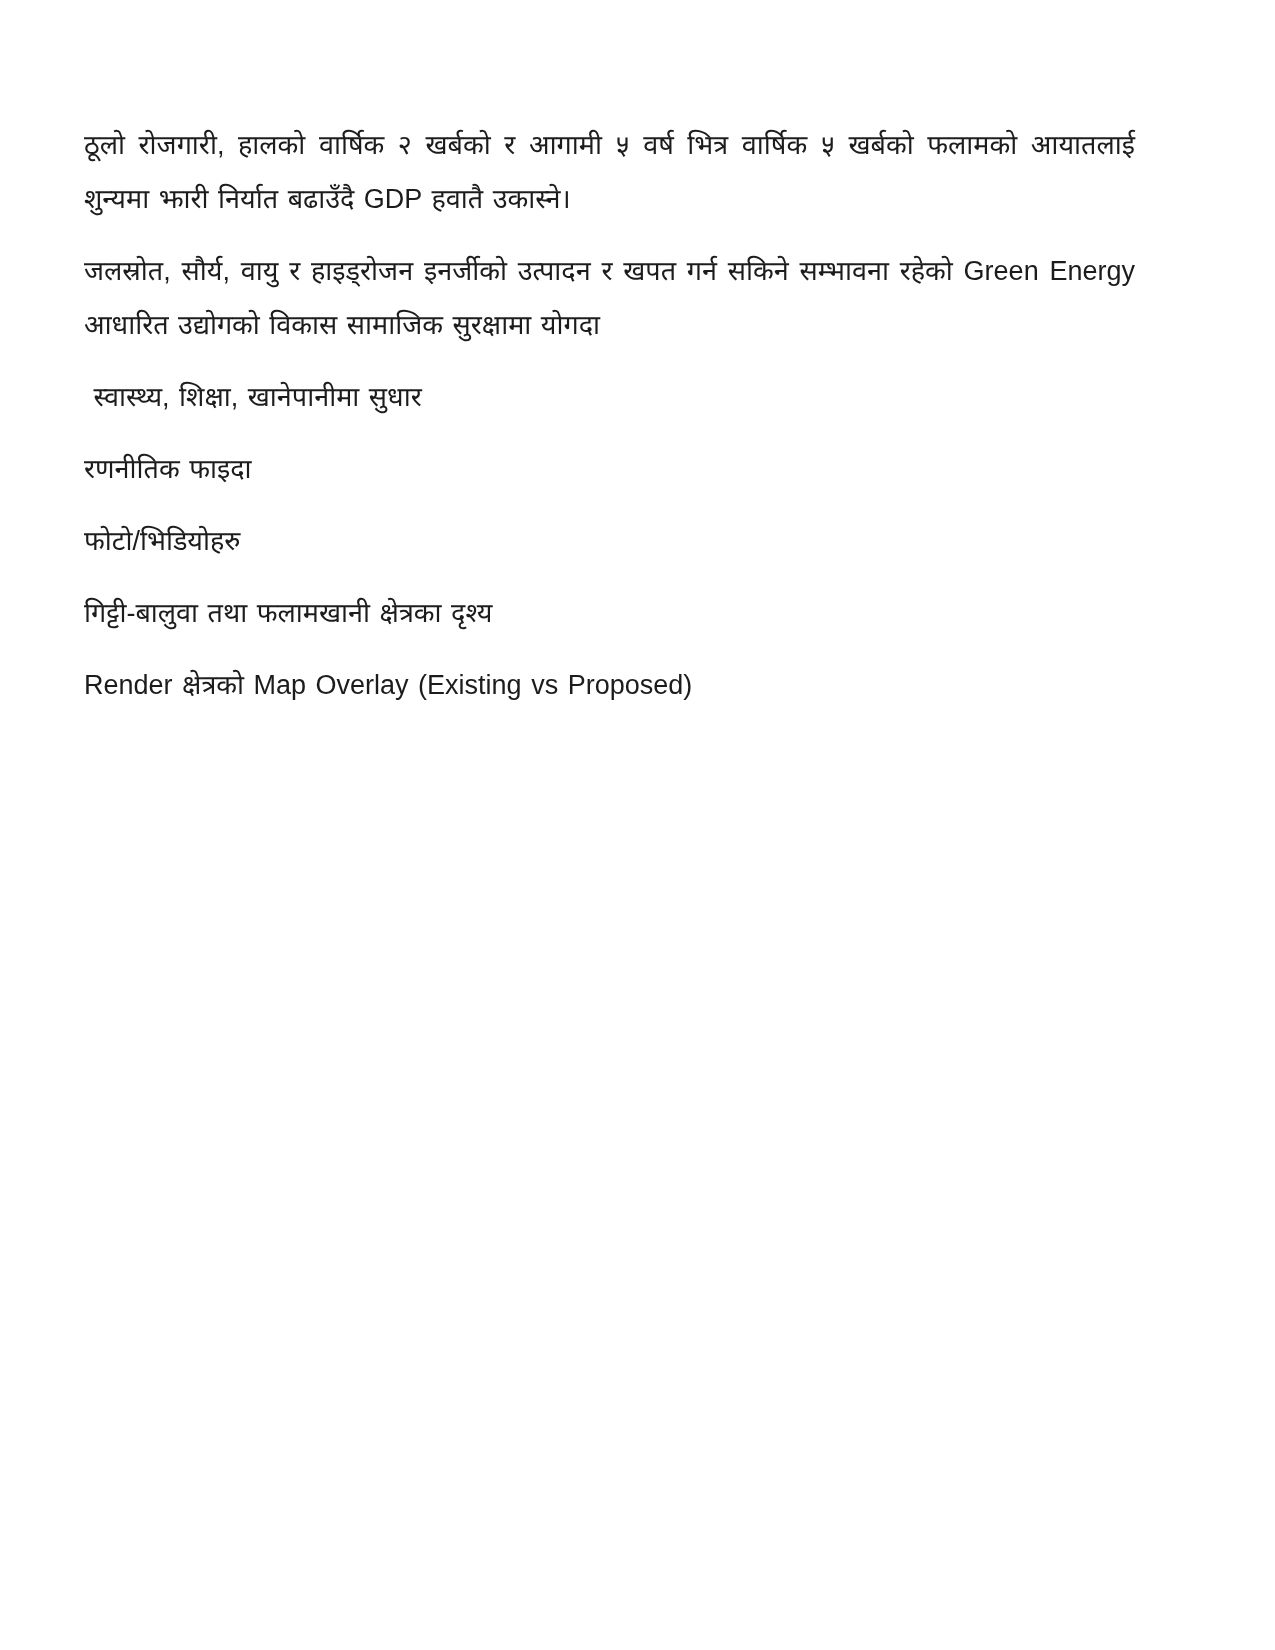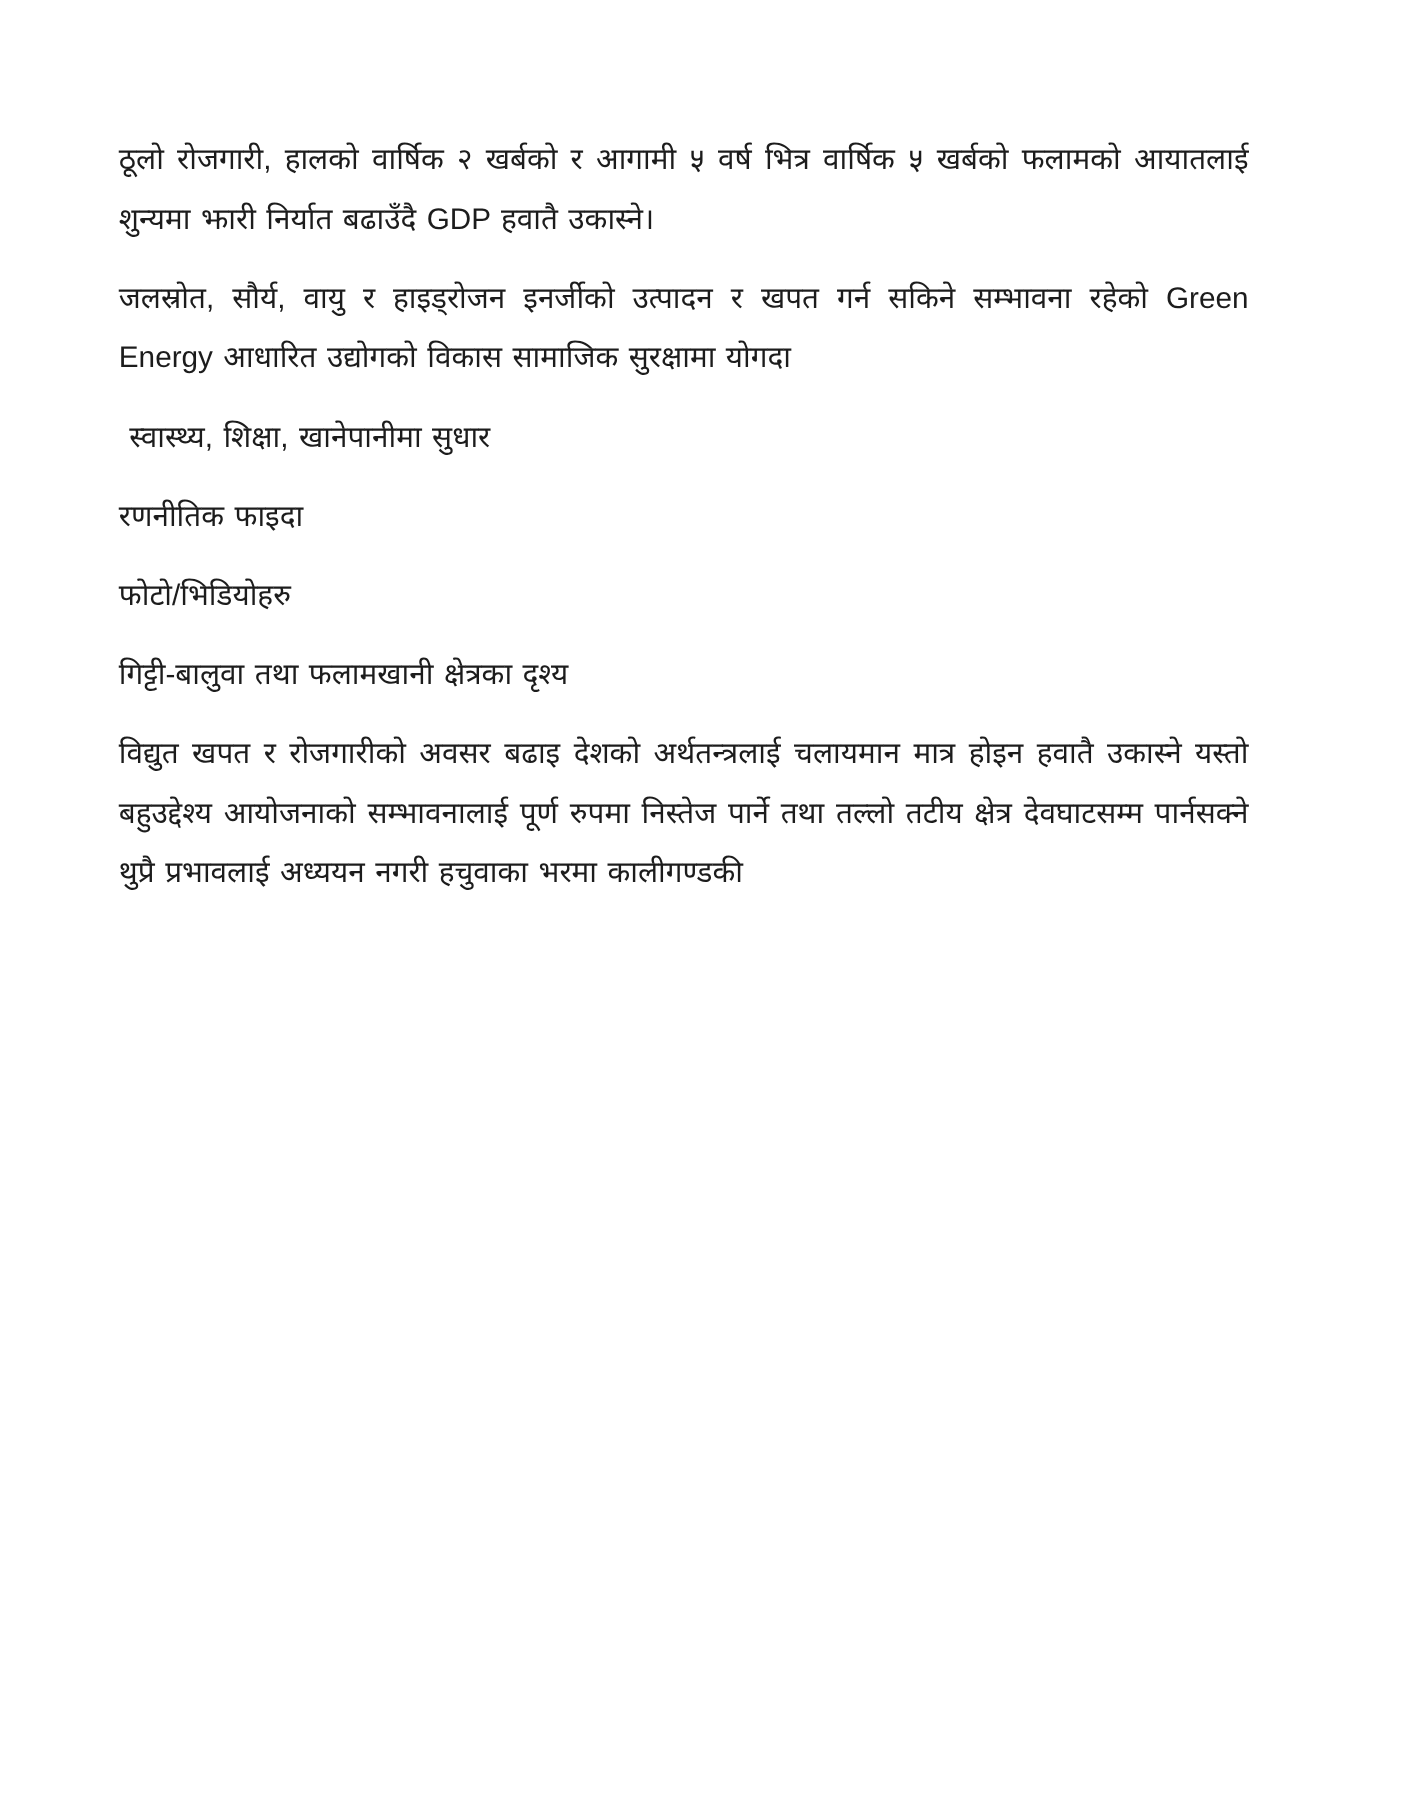--- a/index.html
+++ b/index.html
@@ -7,21 +7,21 @@
     padding: 0;
     background: #ffffff;
   }
   .page {
     position: relative;
     width: 1275px;
     height: 1650px;
     margin: 0 auto;
     background: #ffffff;
     box-sizing: border-box;
-    padding: 118px 140px 0 108px;
+    padding: 118px 140px 0 84px;
     overflow: hidden;
     font-family: "Liberation Sans", "DejaVu Sans", sans-serif;
     font-size: 27px;
     line-height: 54px;
     color: #1c1c1c;
     font-weight: 400;
   }
   .page p {
     margin: 0 0 18px 0;
     text-align: justify;
@@ -33,14 +33,14 @@
 </head>
 <body>
 
 <div class="page">
   <p>ठूलो रोजगारी, हालको वार्षिक २ खर्बको र आगामी ५ वर्ष भित्र वार्षिक ५ खर्बको फलामको आयातलाई शुन्यमा झारी निर्यात बढाउँदै GDP हवातै उकास्ने।</p>
   <p>जलस्रोत, सौर्य, वायु र हाइड्रोजन इनर्जीको उत्पादन र खपत गर्न सकिने सम्भावना रहेको Green Energy आधारित उद्योगको विकास सामाजिक सुरक्षामा योगदा</p>
   <p> स्वास्थ्य, शिक्षा, खानेपानीमा सुधार</p>
   <p>रणनीतिक फाइदा</p>
   <p>फोटो/भिडियोहरु</p>
   <p>गिट्टी-बालुवा तथा फलामखानी क्षेत्रका दृश्य</p>
-  <p>विद्युत खपत र रोजगारीको अवसर बढाइ देशको अर्थतन्त्रलाई चलायमान मात्र होइन हवातै उकास्ने यस्तो बहुउद्देश्य आयोजनाको सम्भावनालाई पूर्ण रुपमा निस्तेज पार्ने तथा तल्लो तटीय क्षेत्र देवघाटसम्म पार्नसक्ने थुप्रै प्रभावलाई अध्ययन नगरी हचुवाका भरमा कालीगण्डकी</p>
+  <p>Render क्षेत्रको Map Overlay (Existing vs Proposed)</p>
 </div>
 
 </body></html>

